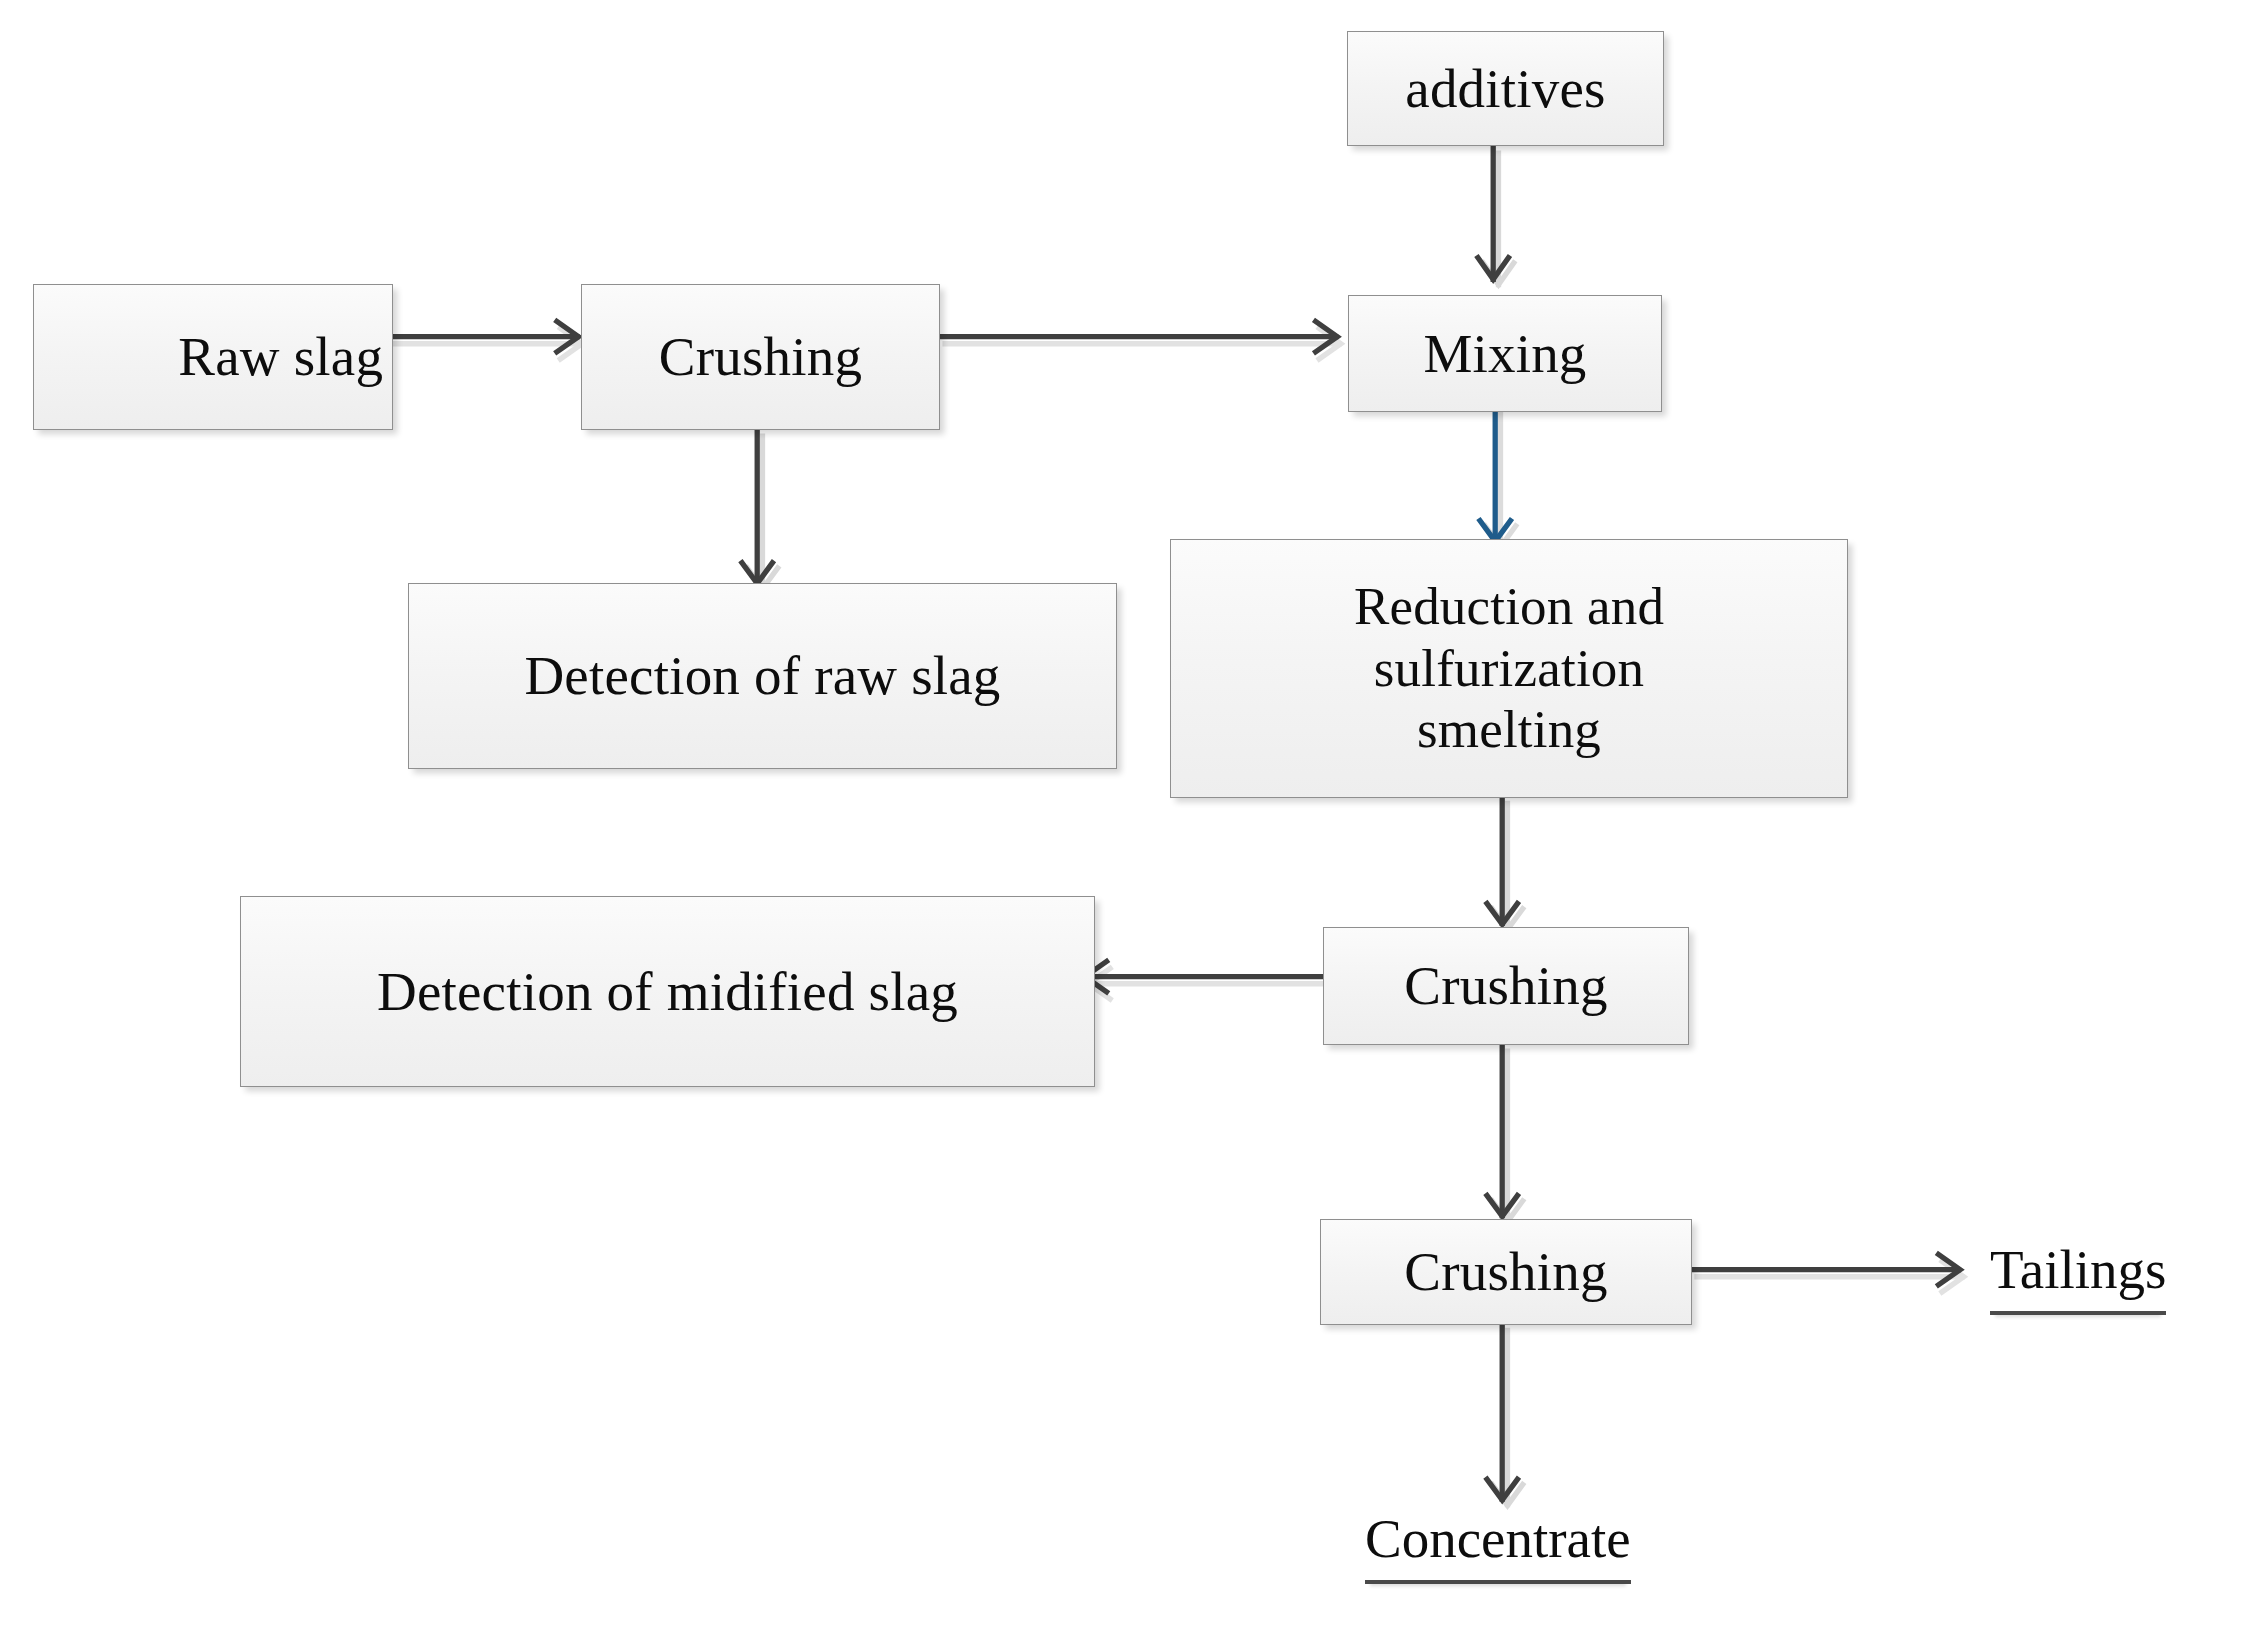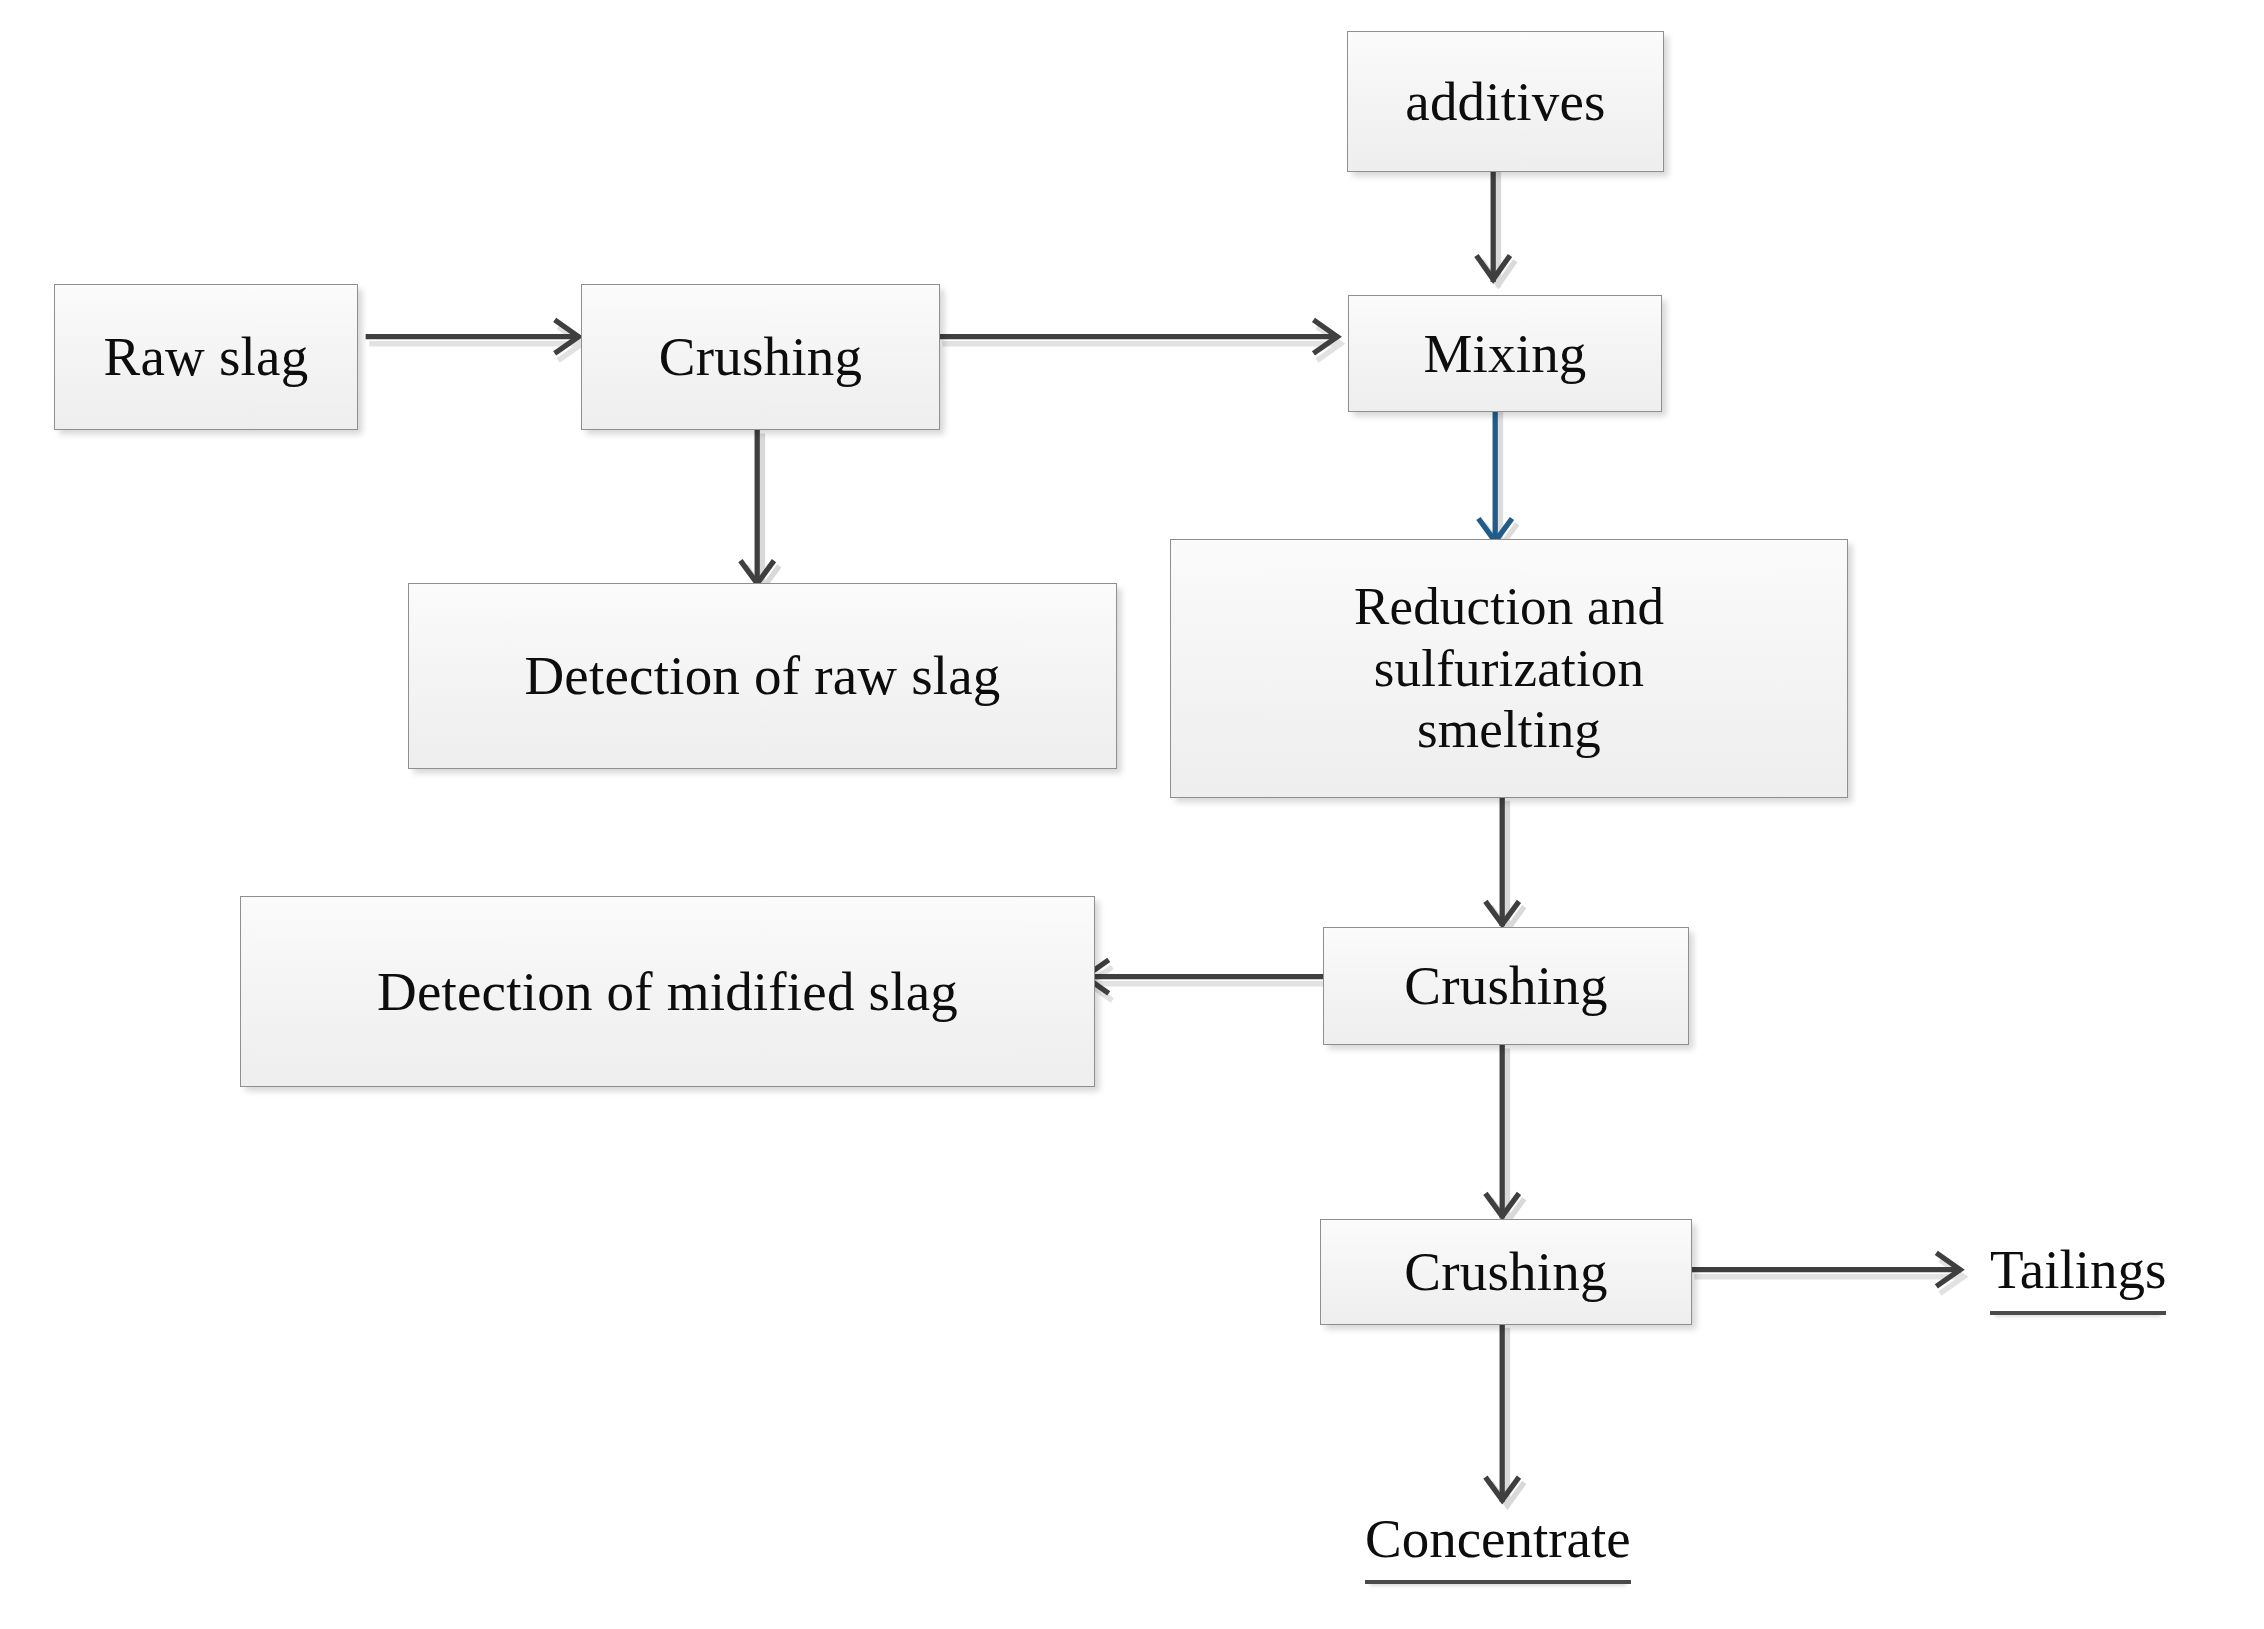--- a/index.html
+++ b/index.html
@@ -174,25 +174,25 @@
     <svg width="53" height="191" viewBox="0 0 60 215">
       <g transform="translate(6,6)">
         <path d="M24 0 L24 203" stroke="#d9d9d9" stroke-width="6" fill="none"></path>
         <path d="M5 175 L24 201 L43 175" stroke="#d9d9d9" stroke-width="6" fill="none"></path>
       </g>
       <path d="M24 0 L24 203" stroke="#3f3f3f" stroke-width="6" fill="none"></path>
       <path d="M5 175 L24 201 L43 175" stroke="#3f3f3f" stroke-width="6" fill="none"></path>
     </svg>
   </div>
 
-  <div class="box" style="left:1347px; top:31px; width:317px; height:141px;">
+  <div class="box" style="left:1347px; top:31px; width:317px; height:115px;">
     <span class="box-label">additives</span>
   </div>
 
-  <div class="box" style="left:54px; top:284px; width:304px; height:146px;">
+  <div class="box" style="left:33px; top:284px; width:360px; height:146px;justify-content:flex-end;">
     <span class="box-label">Raw slag</span>
   </div>
 
   <div class="box" style="left:581px; top:284px; width:359px; height:146px;">
     <span class="box-label">Crushing</span>
   </div>
 
   <div class="box" style="left:1348px; top:284px; width:314px; height:117px;margin-top:11px;">
     <span class="box-label">Mixing</span>
   </div>

